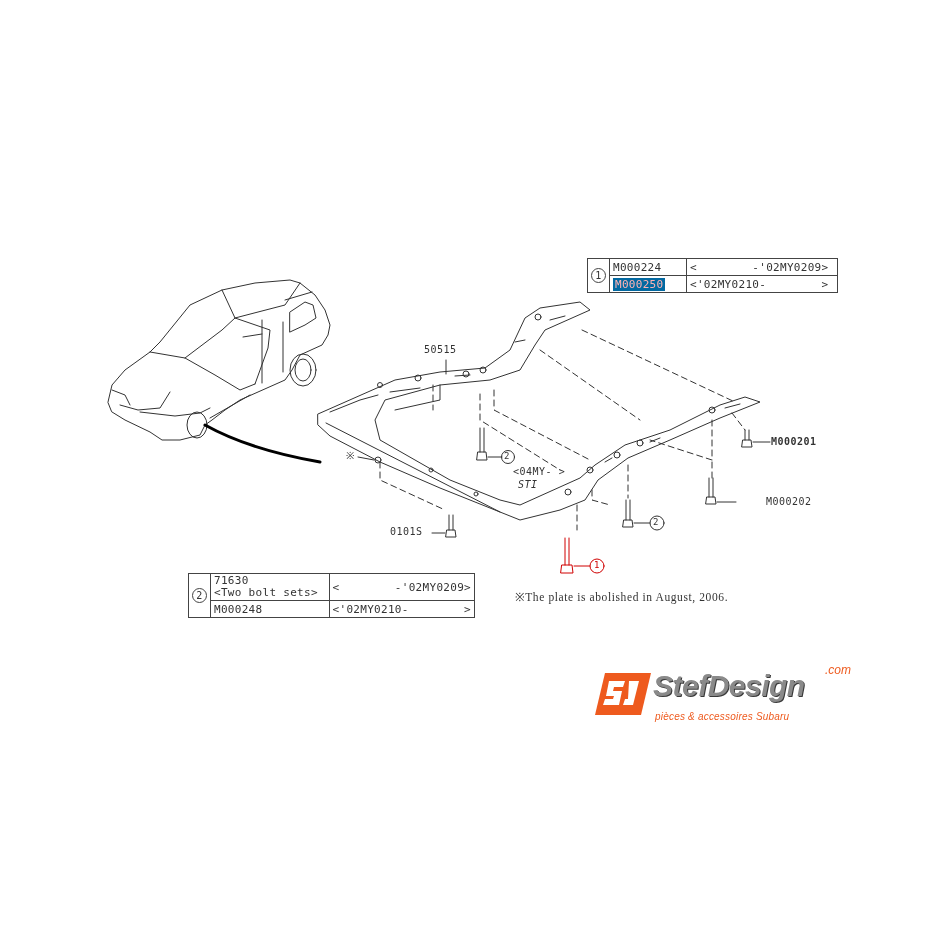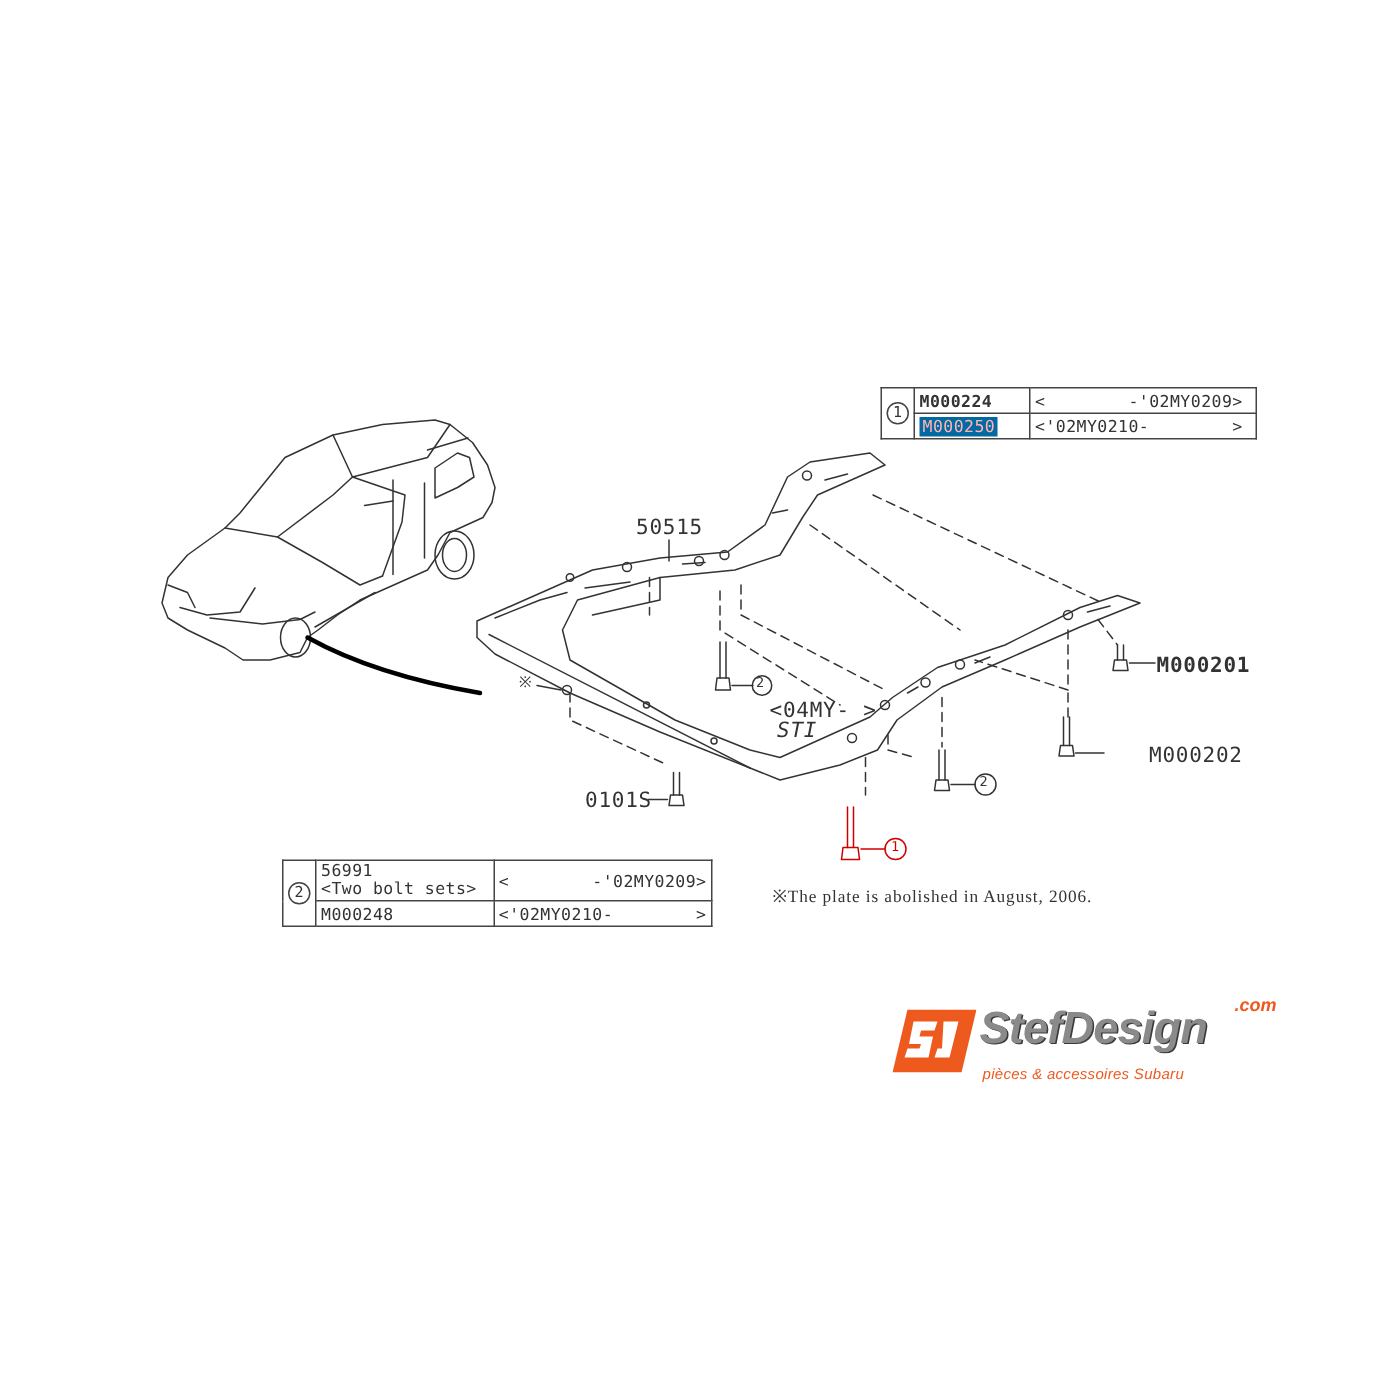--- a/index.html
+++ b/index.html
@@ -1,31 +1,31 @@
 <!DOCTYPE html>
 <html><head>
   <meta charset="utf-8">
   <style>
     html, body { margin: 0; padding: 0; background: #ffffff; }
     body { width: 931px; height: 931px; position: relative; overflow: hidden;
            font-family: "DejaVu Sans Mono", "Liberation Mono", monospace; color: #333; }
     svg.diagram { position: absolute; left: 0; top: 0; }
-    .lbl { position: absolute; font-size: 14px; letter-spacing: 0.5px; color: #333; white-space: nowrap; line-height: 1; }
+    .lbl { position: absolute; font-size: 10px; letter-spacing: 0.5px; color: #333; white-space: nowrap; line-height: 1; }
     table.ptable { position: absolute; border-collapse: collapse; font-size: 11px; color: #333; letter-spacing: 0.3px; }
     table.ptable td { border: 1px solid #444; padding: 1px 3px; height: 14px; line-height: 13px; white-space: nowrap; }
     .circ { display: inline-block; width: 13px; height: 13px; border: 1px solid #444; border-radius: 50%;
             text-align: center; line-height: 13px; font-size: 10px; }
     .hl { background: #0369a1; color: #ffb3b3; padding: 0 2px; }
     .note { position: absolute; font-size: 11.5px; letter-spacing: 0.6px; color: #333; white-space: nowrap; font-family: Liberation Serif, serif; }
     .logo { position: absolute; left: 595px; top: 667px; width: 260px; height: 52px; }
     .logo-text { position: absolute; left: 58px; top: 2px; font-family: "Liberation Sans", sans-serif;
                  font-style: italic; font-weight: bold; font-size: 30px; color: #8a8a8a; letter-spacing: -0.5px;
                  text-shadow: 1px 1px 0 #3a3a3a; text-align: right; }
     .logo-com { position: absolute; right: 4px; top: -4px; font-family: "Liberation Sans", sans-serif;
-                font-weight: bold; font-style: italic; font-size: 12px; color: #ee5a1e; }
+                font-weight: normal; font-style: italic; font-size: 12px; color: #ee5a1e; }
     .logo-sub { position: absolute; left: 60px; top: 44px; font-family: "Liberation Sans", sans-serif;
                 font-style: italic; font-weight: normal; font-size: 10px; color: #ee5a1e; letter-spacing: 0.2px; }
   </style>
 </head>
 <body>
 
 <svg class="diagram" width="931" height="931" viewBox="0 0 931 931" fill="none" stroke="#333" stroke-width="1" stroke-linejoin="round" stroke-linecap="round">
 
   <g>
     <path d="M108 402 L112 385 L125 370 L150 352 L160 342 L190 305 L222 290 L255 283 L290 280 L300 283 L315 295 L325 310 L330 325 L328 335 L322 345 L300 355 L292 370 L285 380 L240 400 L225 410 L212 420 L205 425 L200 435 L180 440 L162 440 L150 432 L125 420 L112 412 Z"></path>
@@ -134,38 +134,38 @@
 <span class="lbl" style="left:504px; top:452px; font-size:9px;">2</span>
 <span class="lbl" style="left:594px; top:561px; font-size:9px; color:#d00000;">1</span>
 <span class="lbl" style="left:653px; top:518px; font-size:9px;">2</span>
 
 <table class="ptable" style="left:587px; top:258px; width:251px;">
   <tbody>
       <tr>
     <td rowspan="2" style="width:14px; text-align:center;">
       <span class="circ">1</span>
     </td>
-    <td style="width:70px;font-weight:bold;">M000224</td>
+    <td style="width:70px;">M000224</td>
     <td style="white-space:pre;">&lt;        -'02MY0209&gt;</td>
   </tr>
   <tr>
     <td><span class="hl">M000250</span></td>
     <td style="white-space:pre;">&lt;'02MY0210-        &gt;</td>
   </tr>
 </tbody>
   </table>
 
 <table class="ptable" style="left:188px; top:573px; width:287px;">
   <tbody>
       <tr>
     <td rowspan="2" style="width:14px; text-align:center;">
       <span class="circ">2</span>
     </td>
     <td style="width:118px; line-height:12px;">
-      <div>56991</div>
+      <div>71630</div>
       <div>&lt;Two bolt sets&gt;</div>
     </td>
     <td style="white-space:pre;">&lt;        -'02MY0209&gt;</td>
   </tr>
   <tr>
     <td>M000248</td>
     <td style="white-space:pre;">&lt;'02MY0210-        &gt;</td>
   </tr>
 </tbody>
   </table>

